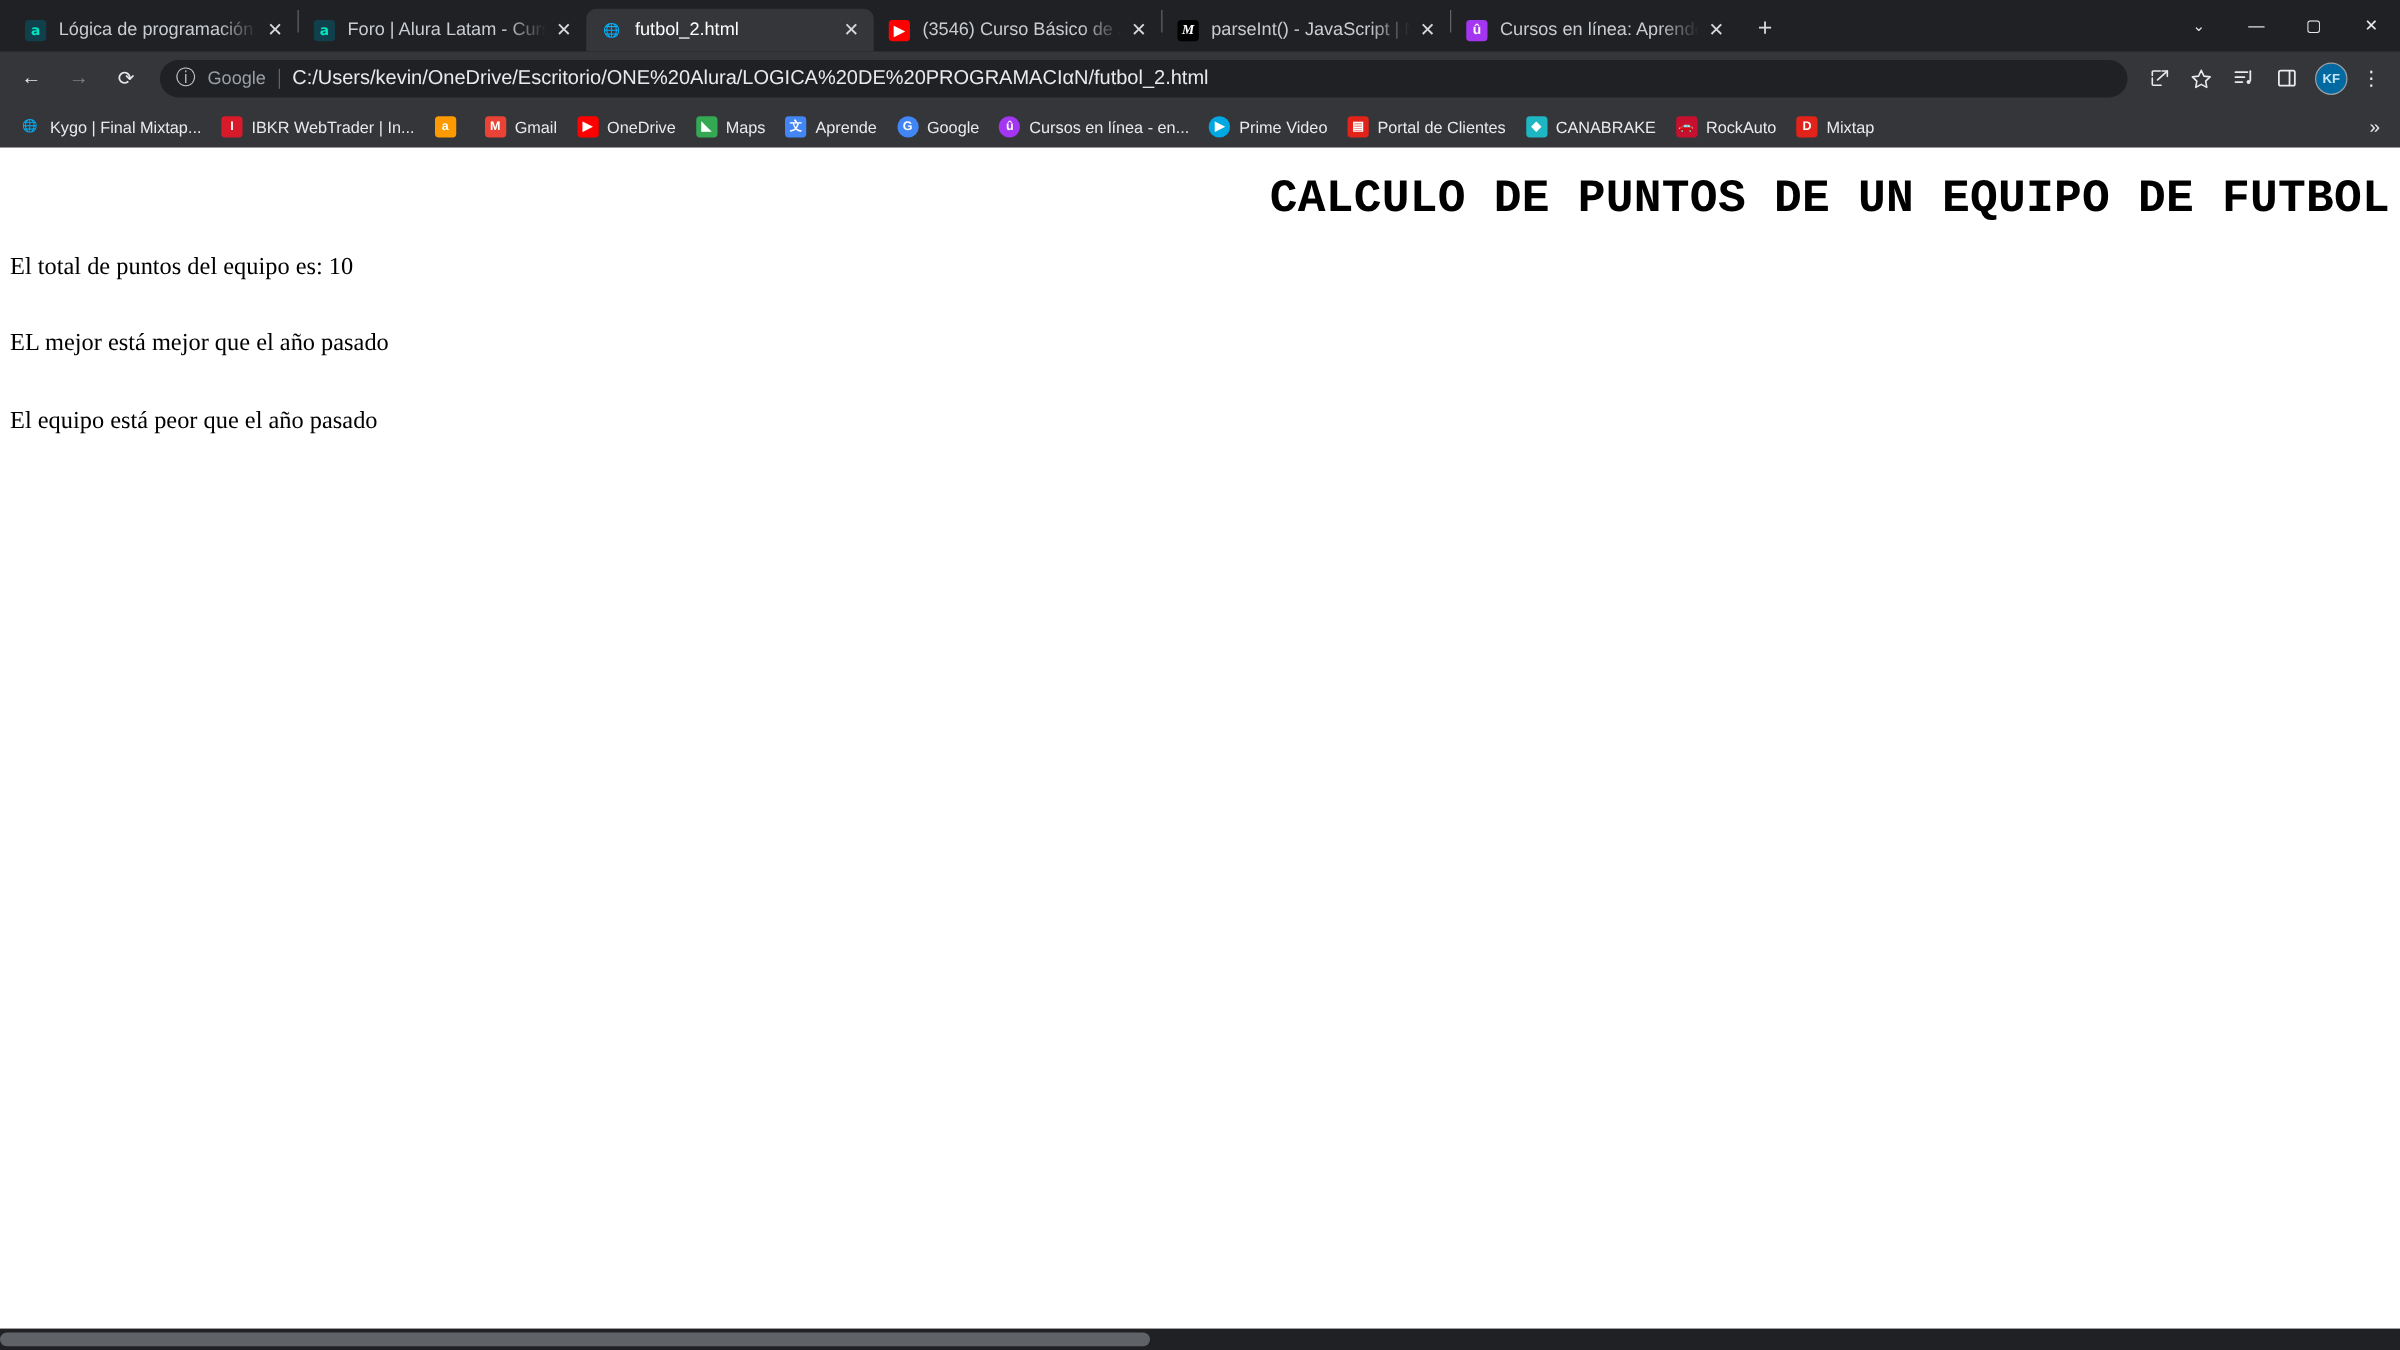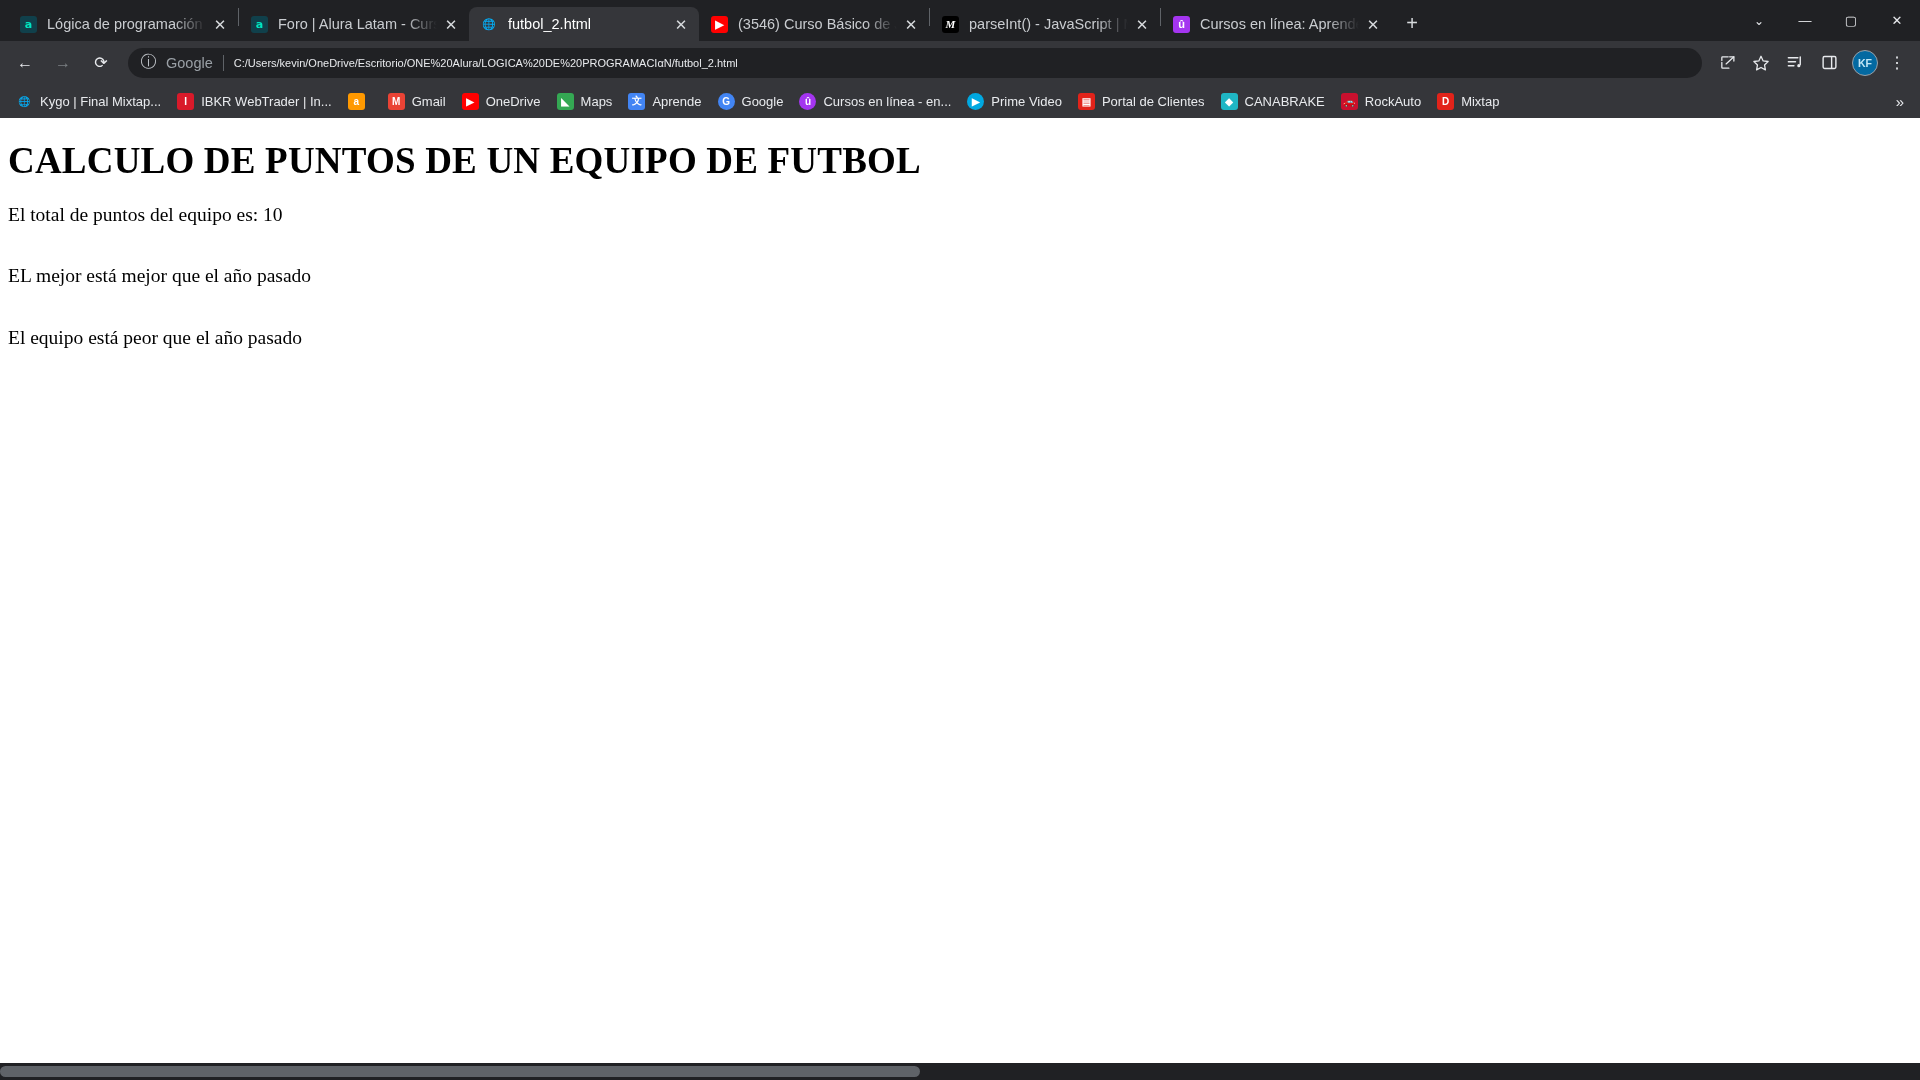--- a/index.html
+++ b/index.html
@@ -67,21 +67,21 @@
     display:flex; align-items:center; justify-content:center; color:#e8eaed; flex:0 0 34px;
   }
   .navbtn.disabled { color:#7c8084; }
   .omnibox {
     flex:1 1 auto; height:30px; background:#202124; border-radius:16px;
     display:flex; align-items:center; padding:0 12px; margin:0 6px; overflow:hidden;
   }
   .omni-info { width:17px; height:17px; flex:0 0 17px; color:#bdc1c6; margin-right:9px; display:flex; align-items:center; justify-content:center; }
   .omni-scheme { color:#9aa0a6; font-size:14.5px; white-space:nowrap; }
   .omni-divider { width:1px; height:16px; background:#5f6368; margin:0 10px; flex:0 0 1px; }
-  .omni-url { color:#e8eaed; font-size:11px; white-space:nowrap; overflow:hidden; flex:1 1 auto; }
+  .omni-url { color:#e8eaed; font-size:16px; white-space:nowrap; overflow:hidden; flex:1 1 auto; }
   .tbicon {
     width:30px; height:30px; flex:0 0 30px; margin-left:4px;
     display:flex; align-items:center; justify-content:center; color:#e8eaed;
   }
   .avatar {
     width:26px; height:26px; flex:0 0 26px; margin-left:8px; border-radius:50%;
     background:#0369a1; border:1.5px solid #9aa0a6; color:#c3e7f7;
     display:flex; align-items:center; justify-content:center; font-size:10.5px; font-weight:bold;
   }
 
@@ -92,21 +92,22 @@
     width:17px; height:17px; flex:0 0 17px; margin-right:7px; border-radius:3px;
     display:flex; align-items:center; justify-content:center; font-size:10px; font-weight:bold; overflow:hidden;
   }
   .bm-overflow { margin-left:auto; color:#e8eaed; padding:4px 8px; font-size:15px; flex:0 0 auto; }
 
   
   .viewport { flex:1 1 auto; background:#ffffff; overflow:hidden; position:relative; }
   .page { font-family:"Liberation Serif","DejaVu Serif",serif; color:#000; padding:0 8px; }
   .page h1 {
     font-size:37px; font-weight:bold; margin:21px 0 21px 0; letter-spacing:0.2px;
-    font-family:Liberation Serif, serif;
+    font-family:Liberation Mono, monospace;
+    text-align:right;
   }
   .page p { font-size:19.5px; margin:0 0 38px 0; line-height:1.2; }
 
   
   .bottomstrip { height:17px; background:#202124; display:flex; align-items:center; }
   .sb-track { flex:1 1 auto; height:17px; background:#202124; position:relative; }
   .sb-thumb { position:absolute; left:0; top:3px; height:11px; width:920px; background:#5f6368; border-radius:6px; }
 </style>
 </head>
 <body>

